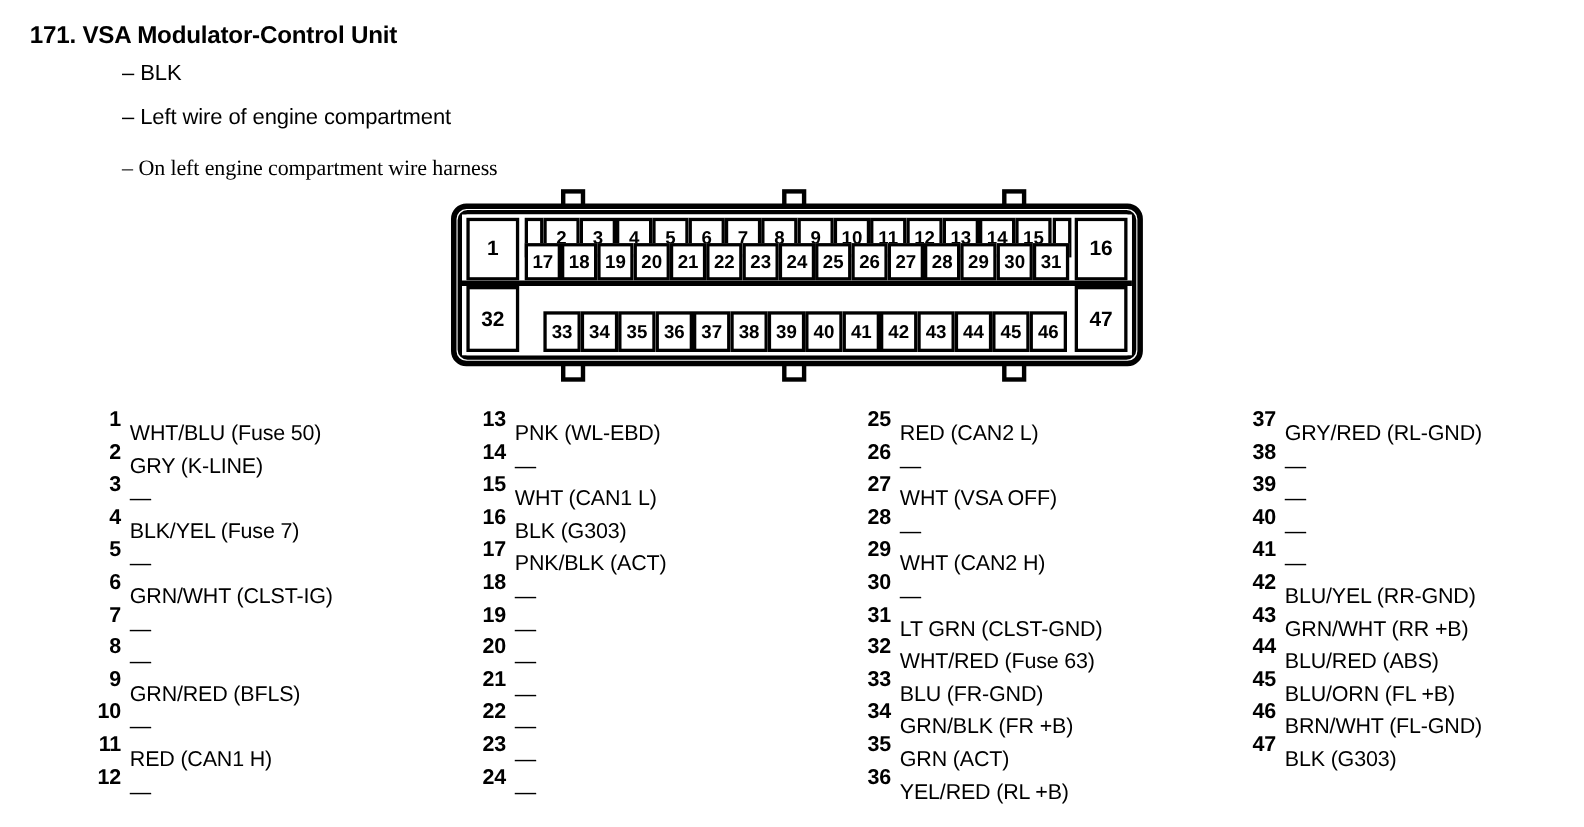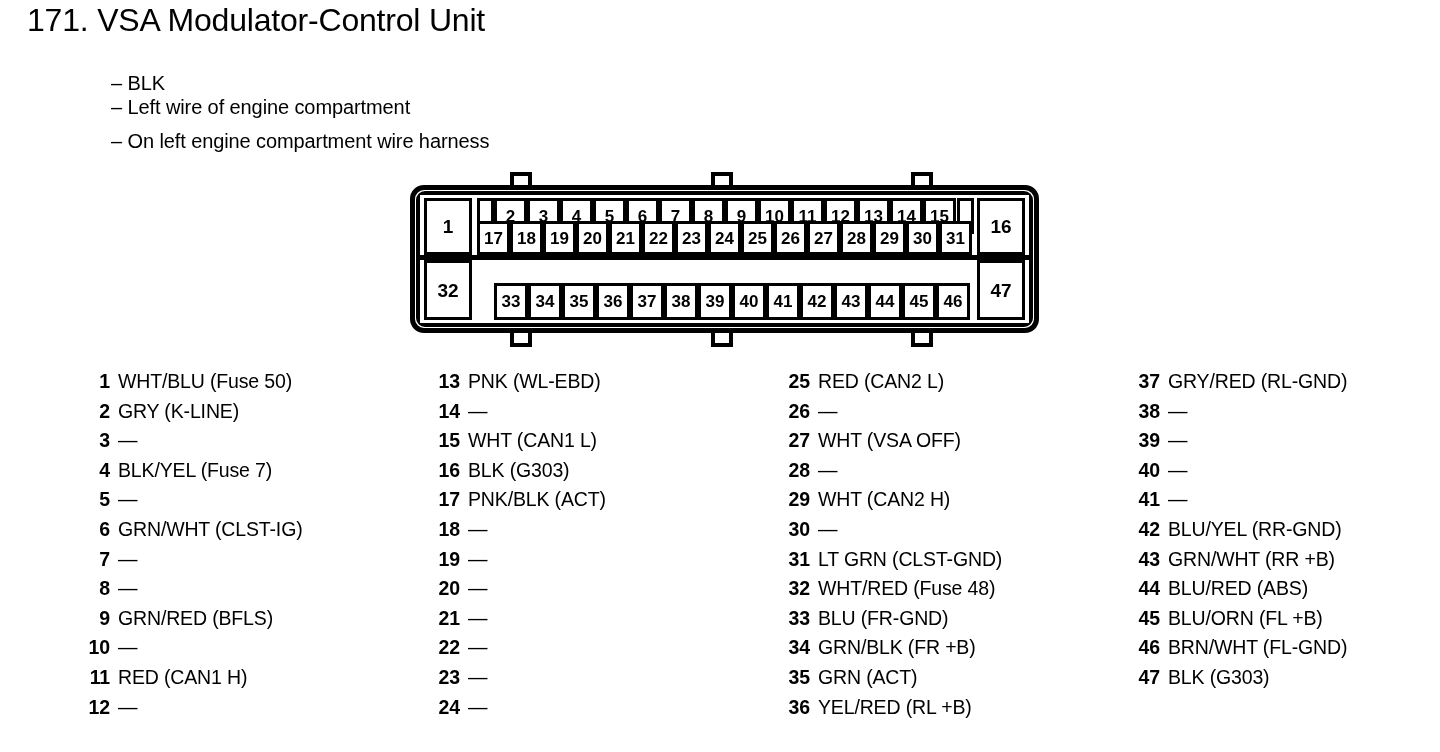--- a/index.html
+++ b/index.html
@@ -7,31 +7,31 @@
     width:1440px;height:752px;
     background:#ffffff;
     font-family:"Liberation Sans", sans-serif;
     color:#000000;
     overflow:hidden;
     position:relative;
   }
   
   #heading{position:absolute;left:0;top:0;width:1440px;}
   #page-title{
-    position:absolute;left:27px;top:2px;
-    font-size:32px;font-weight:normal;letter-spacing:-0.2px;
+    position:absolute;left:27px;top:19px;
+    font-size:22px;font-weight:bold;letter-spacing:-0.2px;
     white-space:nowrap;
   }
   .bullet{
     position:absolute;left:111px;
     font-size:20px;white-space:nowrap;letter-spacing:-0.1px;
   }
-  #bullet-0{top:72px;}
+  #bullet-0{top:56px;}
   #bullet-1{top:96px;}
-  #bullet-2{top:130px;}
+  #bullet-2{top:142px;font-family:Liberation Serif, serif;}
 
   
   #connector{position:absolute;left:405px;top:172px;width:640px;height:175px;}
 
   .tab{
     position:absolute;background:#ffffff;
     border:4px solid #000;
     box-sizing:border-box;
     width:22px;height:19px;
   }
@@ -78,21 +78,21 @@
   #col-2{left:778px;}
   #col-3{left:1128px;}
   .pinrow{
     position:relative;height:29.6px;
     font-size:19.5px;white-space:nowrap;letter-spacing:-0.15px;
   }
   .pin-no{
     position:absolute;left:0;top:0;width:32px;text-align:right;
     font-weight:bold;
   }
-  .pin-desc{position:absolute;left:40px;top:0;}
+  .pin-desc{position:absolute;left:40px;top:13px;}
 </style>
 </head>
 <body>
 
 <div id="heading">
   <div id="page-title">171. VSA Modulator-Control Unit</div>
   <div class="bullet" id="bullet-0">– BLK</div>
   <div class="bullet" id="bullet-1">– Left wire of engine compartment</div>
   <div class="bullet" id="bullet-2">– On left engine compartment wire harness</div>
 </div>
@@ -287,21 +287,21 @@
       <div class="pinrow">
         <span class="pin-no">30</span>
         <span class="pin-desc">—</span>
       </div>
       <div class="pinrow">
         <span class="pin-no">31</span>
         <span class="pin-desc">LT GRN (CLST-GND)</span>
       </div>
       <div class="pinrow">
         <span class="pin-no">32</span>
-        <span class="pin-desc">WHT/RED (Fuse 48)</span>
+        <span class="pin-desc">WHT/RED (Fuse 63)</span>
       </div>
       <div class="pinrow">
         <span class="pin-no">33</span>
         <span class="pin-desc">BLU (FR-GND)</span>
       </div>
       <div class="pinrow">
         <span class="pin-no">34</span>
         <span class="pin-desc">GRN/BLK (FR +B)</span>
       </div>
       <div class="pinrow">

